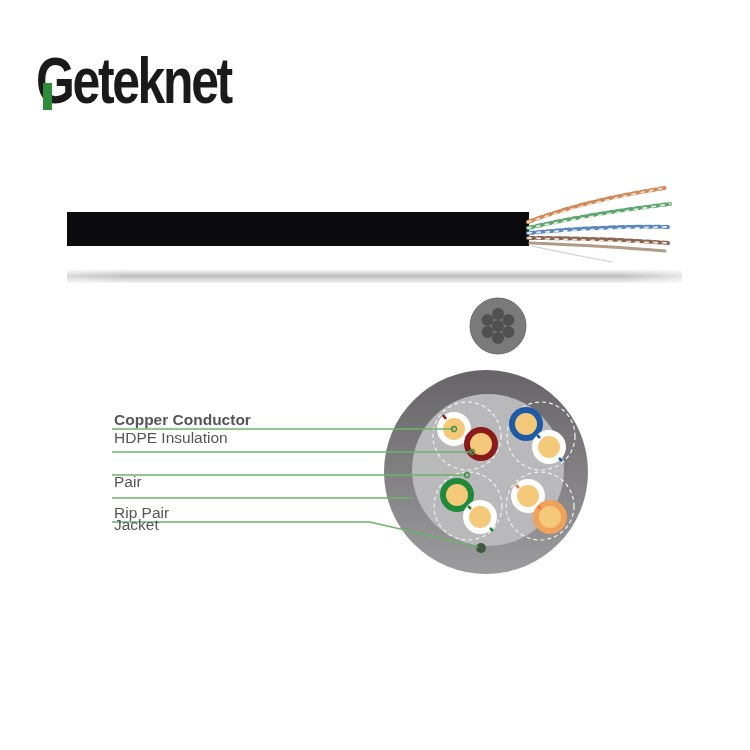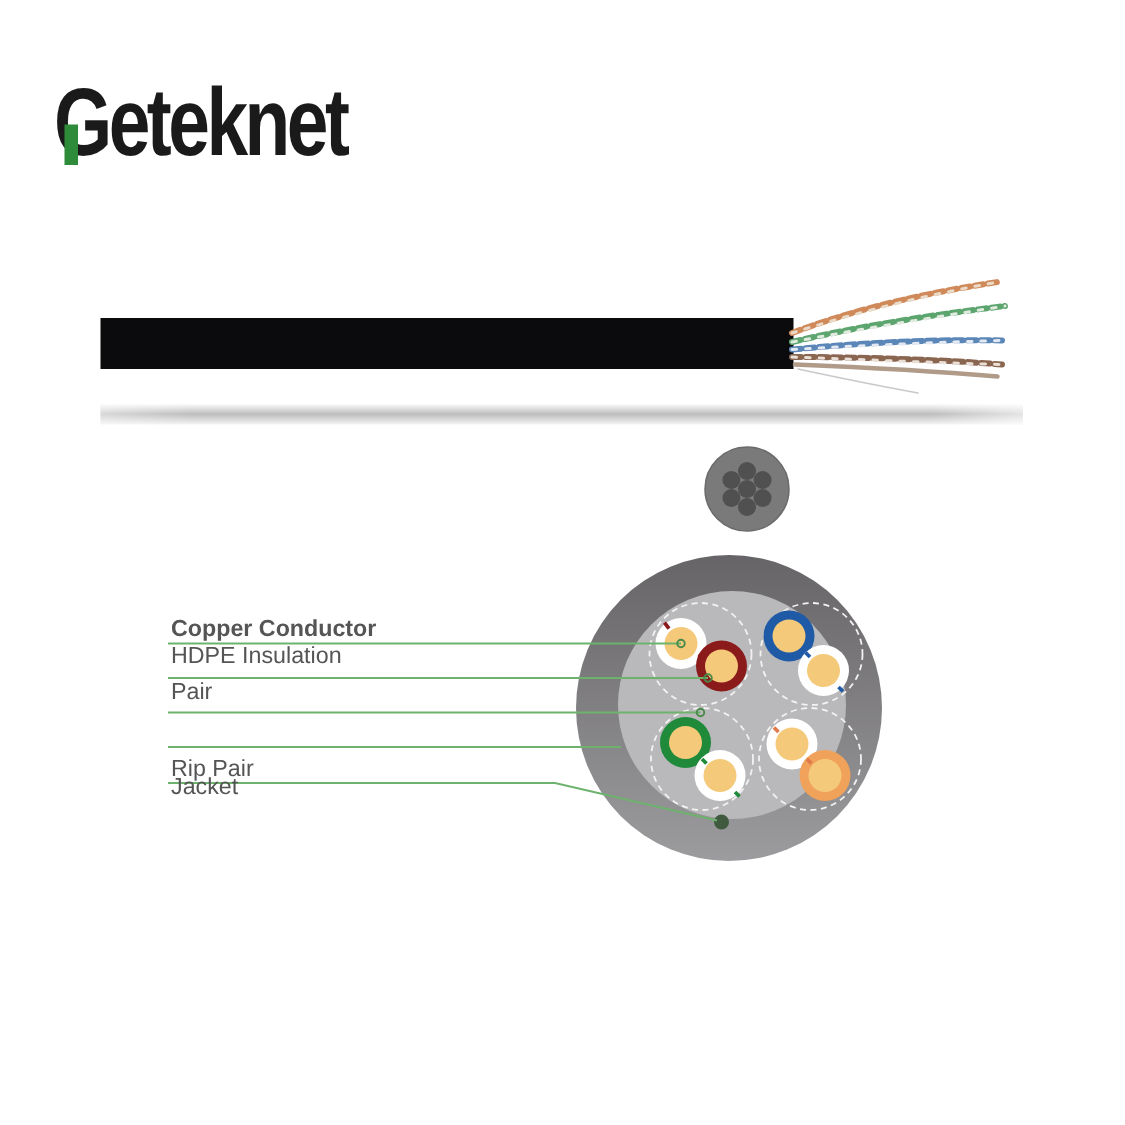--- a/index.html
+++ b/index.html
@@ -134,15 +134,15 @@
     <circle cx="472" cy="452" r="2.5" stroke="#4a8a4a"></circle>
     <line x1="112" y1="475" x2="467" y2="475"></line>
     <circle cx="467" cy="475" r="2.5" stroke="#4a8a4a"></circle>
     <line x1="112" y1="498" x2="414" y2="498"></line>
     <polyline points="112,522 370,522 478,547"></polyline>
   </g>
 </svg>
 
 <div class="label" style="top:411px;font-weight:bold;">Copper Conductor</div>
 <div class="label" style="top:429px;text-align:center;">HDPE Insulation</div>
-<div class="label" style="top:453px;">Pair</div>
+<div class="label" style="top:473px;">Pair</div>
 <div class="label" style="top:488px;margin-top:28px;">Jacket</div>
 <div class="label" style="top:504px;">Rip Pair</div>
 
 </body></html>

